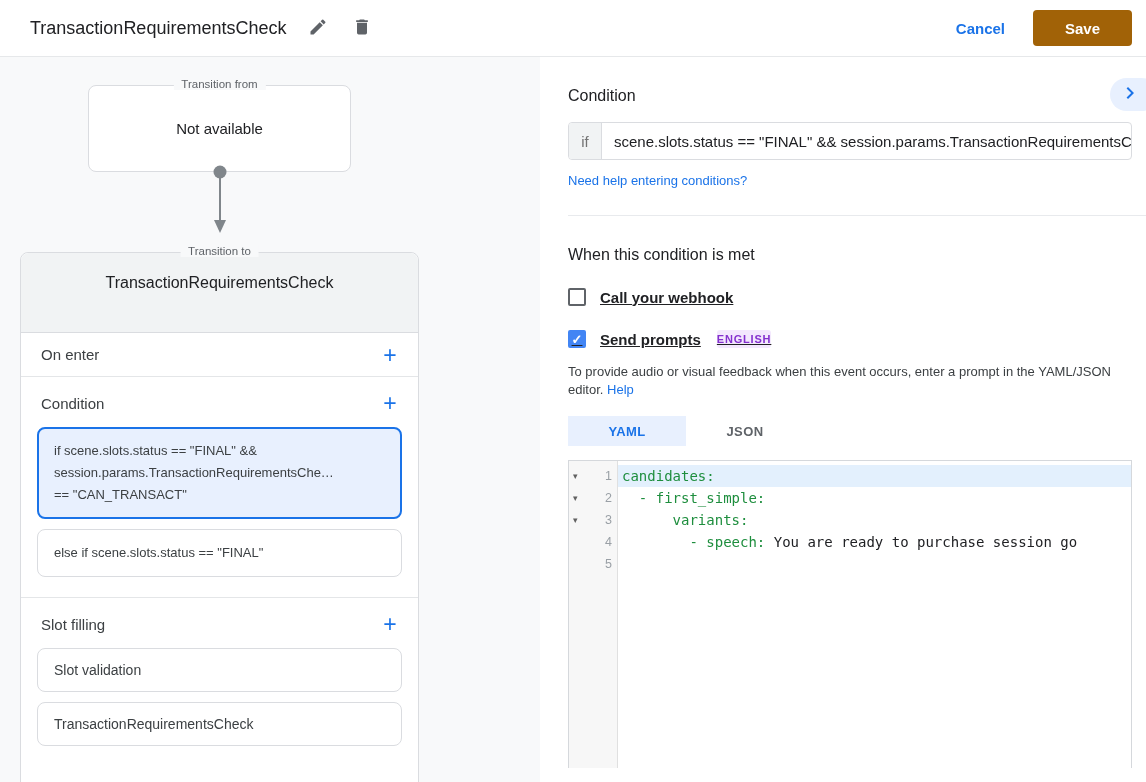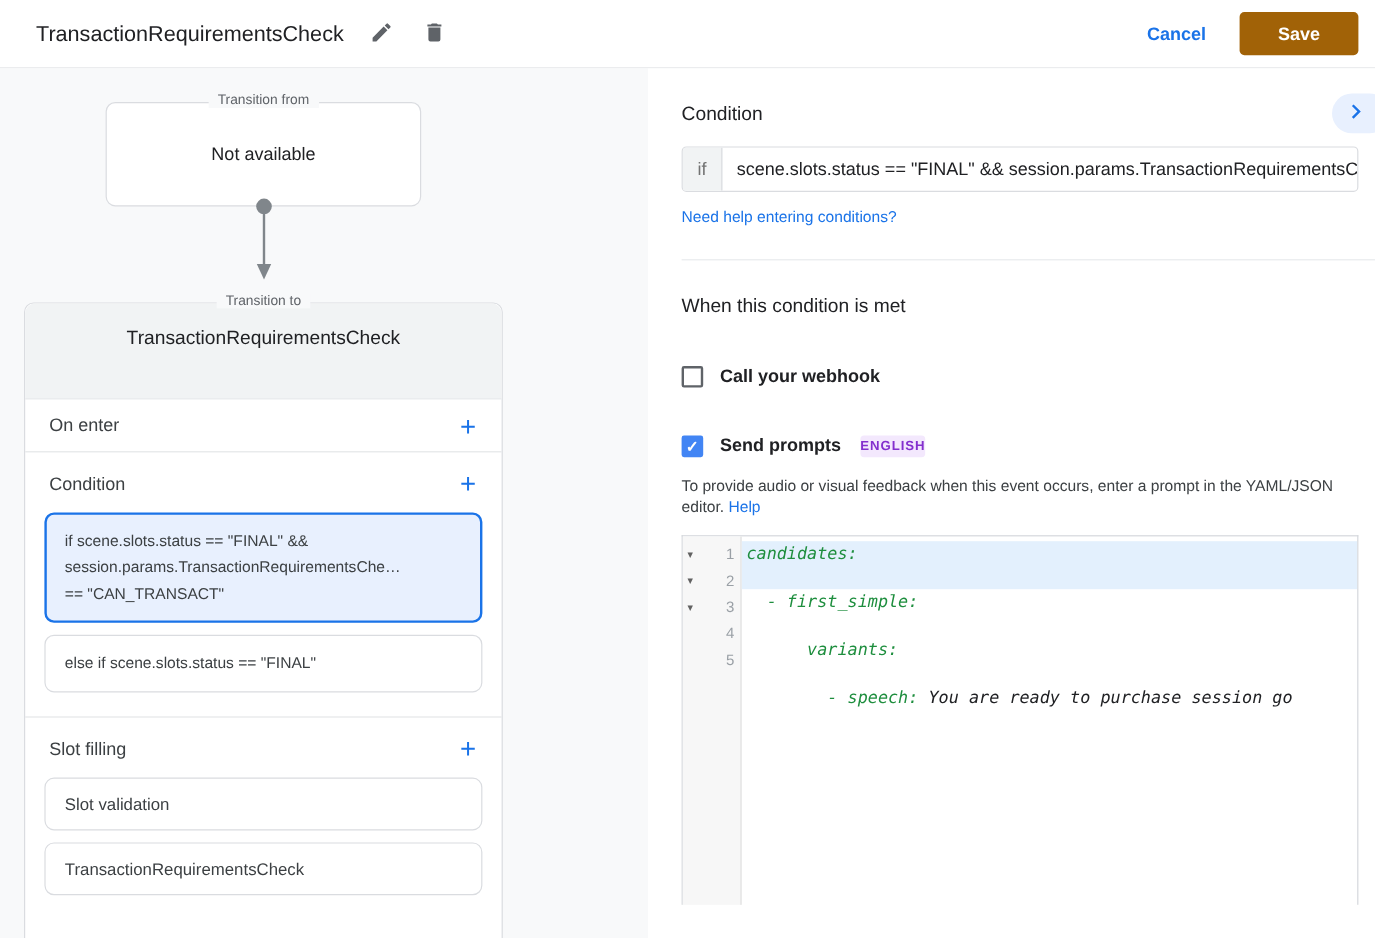--- a/index.html
+++ b/index.html
@@ -67,21 +67,21 @@
             display:flex; overflow:hidden; }
   .if-label { width:33px; flex:none; background:#f1f3f4; border-right:1px solid #dadce0;
               display:flex; align-items:center; justify-content:center; font-size:15px; color:#737373; }
   .if-value { flex:1; display:flex; align-items:center; padding:0 12px; font-size:15px;
               color:#202124; white-space:nowrap; overflow:hidden; }
   .help-link { display:inline-block; margin-top:13px; font-size:13px; color:#1a73e8;
                text-decoration:none; cursor:pointer; }
   .h-divider { height:1px; background:#e8eaed; margin:26px -14px 0 0; }
 
   .when-heading { margin-top:30px; font-size:16px; font-weight:400; color:#202124; }
-  .check-row { display:flex; margin-top:40px; }
+  .check-row { display:flex; align-items:center; margin-top:24px;text-decoration:underline; }
   .checkbox { width:18px; height:18px; border:2px solid #5f6368; border-radius:2px;
               cursor:pointer; flex:none; display:flex; align-items:center; justify-content:center; }
   .checkbox.checked { border-color:#4285f4; background:#4285f4; color:#fff;
                       font-size:13px; font-weight:700; }
   .check-label { margin-left:14px; font-size:15px; font-weight:700; color:#202124; }
   .badge { margin-left:16px; background:#f3e8fd; color:#8430ce; font-size:11px; font-weight:700;
            letter-spacing:0.8px; padding:3px 0; border-radius:3px; }
   .helper { margin-top:15px; font-size:13px; color:#3c4043; line-height:18px; max-width:548px; }
   .helper a { color:#1a73e8; text-decoration:none; cursor:pointer; }
 
@@ -90,22 +90,22 @@
          display:flex; align-items:center; justify-content:center; font-size:13px;
          font-weight:700; letter-spacing:0.4px; color:#5f6368; font-family:inherit; }
   .tab.active { background:#e8f0fe; color:#1a73e8; }
 
   .editor { margin-top:14px; border:1px solid #d5d8dc; border-bottom:none; display:flex; height:308px; }
   .gutter { width:49px; flex:none; background:#f7f7f7; border-right:1px solid #e0e0e0; padding-top:4px; }
   .gut-row { height:22px; display:flex; align-items:center; }
   .fold { width:16px; padding-left:4px; font-size:9px; color:#616161; cursor:pointer; }
   .lnum { flex:1; text-align:right; padding-right:5px; font-size:12.5px; color:#9aa0a6; }
   .code-area { flex:1; overflow:hidden; padding-top:4px; cursor:text; }
-  .code-row { height:40px; line-height:22px; white-space:pre; padding-left:4px;
-              font-family:"DejaVu Sans Mono", monospace; font-size:14px; color:#202124;font-style:italic; }
+  .code-row { height:22px; line-height:22px; white-space:pre; padding-left:4px;
+              font-family:"DejaVu Sans Mono", monospace; font-size:14px; color:#202124; }
   .code-row.hl { background:#e3f0fd; }
   .code-key { color:#1e8e3e; }
 </style>
 </head>
 <body>
 
 <div class="topbar">
   <span class="page-title">TransactionRequirementsCheck</span>
   <button class="icon-btn">
     <span>
@@ -212,20 +212,24 @@
       <div class="checkbox checked" id="prompts-cb">✓</div>
       <span class="check-label">Send prompts</span>
       <span class="badge">ENGLISH</span>
     </div>
 
     <div class="helper">
       <span>To provide audio or visual feedback when this event occurs, enter a prompt in the YAML/JSON editor.</span>
       <a>Help</a>
     </div>
 
+    <div class="tabs">
+        <button class="tab active">YAML</button>
+        <button class="tab">JSON</button>
+      </div>
 
     <div class="editor">
       <div class="gutter">
           <div class="gut-row">
             <span class="fold">▾</span>
             <span class="lnum">1</span>
           </div>
           <div class="gut-row">
             <span class="fold">▾</span>
             <span class="lnum">2</span>

